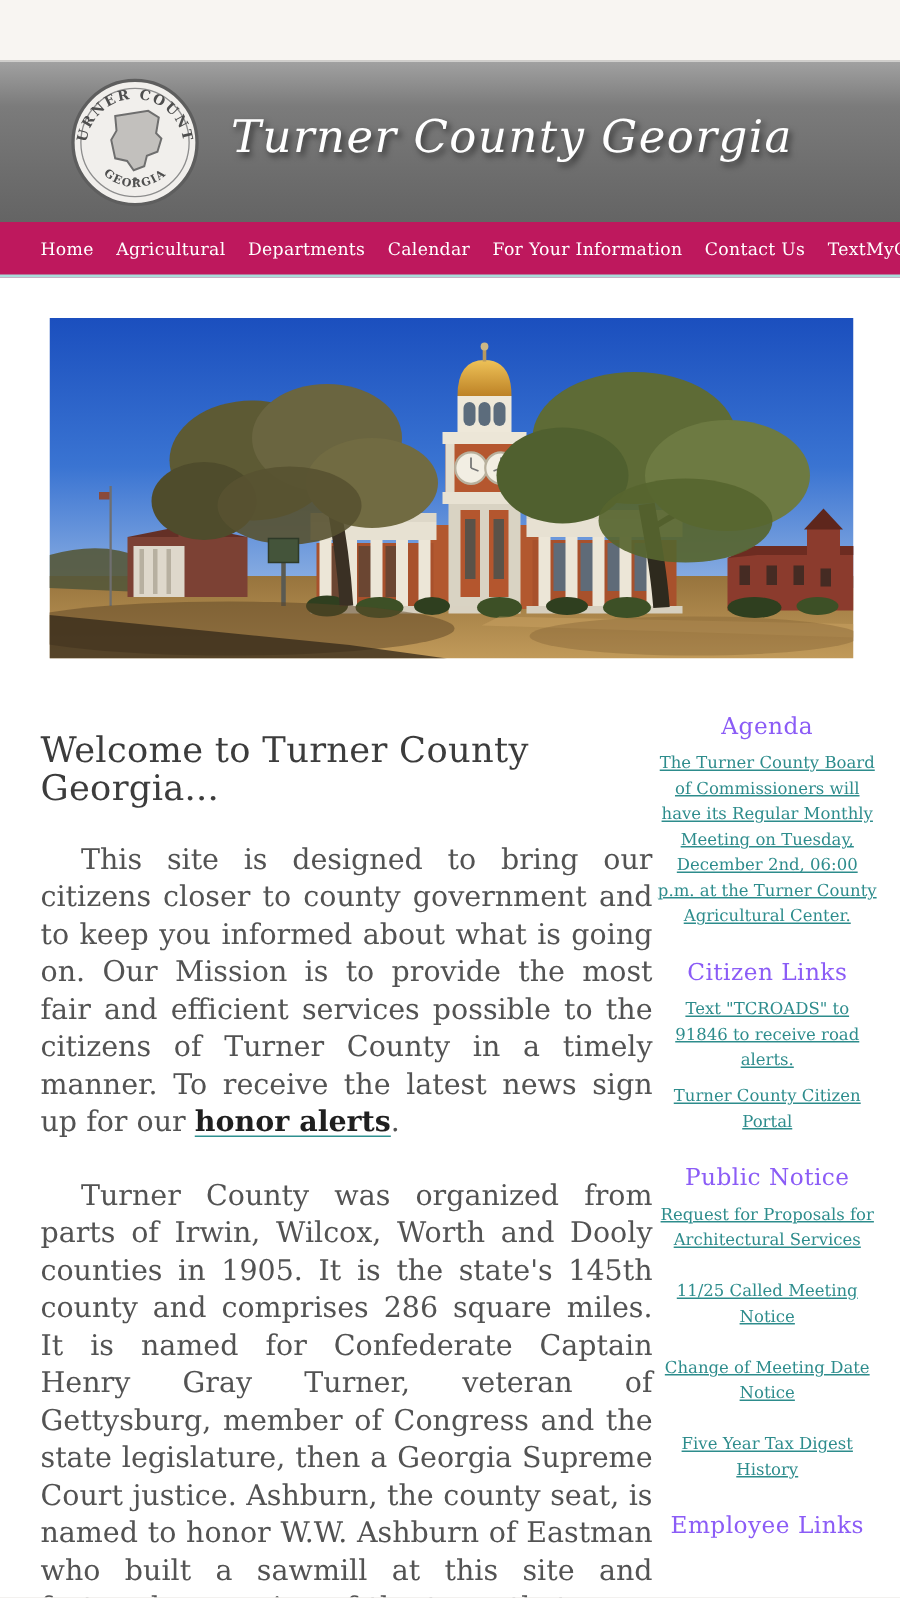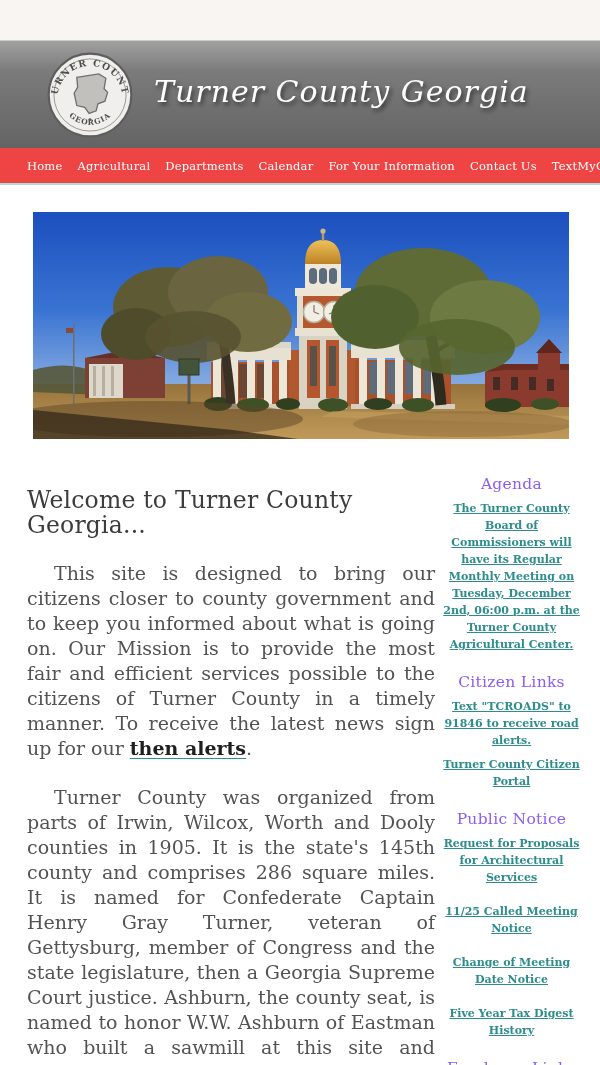--- a/index.html
+++ b/index.html
@@ -19,21 +19,21 @@
   }
   .seal { width:88px; height:88px; margin-left:46px; flex:0 0 auto; }
   .site-title {
     margin:0 0 6px 20px; font-family:"DejaVu Serif", serif;
     font-style:italic; font-weight:400; font-size:30px; letter-spacing:1px;
     color:#ffffff; text-shadow:2px 3px 4px rgba(0,0,0,0.55); white-space:nowrap;
   }
 
   
   .main-nav {
-    height:37px; background:#ef4444; border-bottom:2px solid #a9dedb;
+    height:37px; background:#be185d; border-bottom:2px solid #a9dedb;
     display:flex; align-items:center; padding-left:27px; gap:15px;
   }
   .main-nav a {
     color:#ffffff; font-size:11.5px; font-family:"DejaVu Serif", serif;
     text-decoration:none; cursor:pointer; white-space:nowrap; letter-spacing:0.2px;
   }
 
   
   .hero { margin:27px 31px 0 33px; width:536px; height:227px; line-height:0; }
 
@@ -53,21 +53,21 @@
     text-decoration:underline; text-decoration-color:#2e8f8f; text-underline-offset:3px;
   }
 
   
   .sidebar { width:147px; margin-left:auto; margin-right:15px; padding-top:36px; text-align:center; }
   .sidebar h3 {
     font-size:15.5px; color:#8b5cf6; font-weight:500; margin:20px 0 7px 0; letter-spacing:0.3px;
   }
   .sidebar h3:first-child { margin-top:0; }
   .sb-link {
-    display:block; font-size:11px; font-weight:bold; color:#2d8c8c;
+    display:block; font-size:11px; font-weight:normal; color:#2d8c8c;
     line-height:17px; text-decoration:underline; cursor:pointer; margin:0 0 7px 0;
   }
   .pn-link { margin-bottom:17px; }
 </style>
 </head>
 <body>
 
 <div class="page">
   <div class="topstrip"></div>
 
@@ -247,21 +247,21 @@
         <ellipse cx="120" cy="207" rx="150" ry="18" fill="#5e4526" opacity="0.5"></ellipse>
         <path d="M0,227 L0,198 L200,218 L265,227 Z" fill="#33281a" opacity="0.75"></path>
         <path d="M300,199 L536,204 L536,213 L288,205 Z" fill="#caa262" opacity="0.5"></path>
         <ellipse cx="430" cy="212" rx="110" ry="13" fill="#7a5c30" opacity="0.35"></ellipse>
       </svg>
     </div>
 
     <div class="columns">
       <main class="main-col">
         <h2 class="page-title">Welcome to Turner County Georgia...</h2>
-        <p><span>This site is designed to bring our citizens closer to county government and to keep you informed about what is going on.  Our Mission is to provide the most fair and efficient services possible to the citizens of Turner County in a timely manner.  To receive the latest news sign up for our </span><a class="email-link">then alerts</a><span>.</span></p>
+        <p><span>This site is designed to bring our citizens closer to county government and to keep you informed about what is going on.  Our Mission is to provide the most fair and efficient services possible to the citizens of Turner County in a timely manner.  To receive the latest news sign up for our </span><a class="email-link">honor alerts</a><span>.</span></p>
         <p>Turner County was organized from parts of Irwin, Wilcox, Worth and Dooly counties in 1905. It is the state's 145th county and comprises 286 square miles. It is named for Confederate Captain Henry Gray Turner, veteran of Gettysburg, member of Congress and the state legislature, then a Georgia Supreme Court justice. Ashburn, the county seat, is named to honor W.W. Ashburn of Eastman who built a sawmill at this site and fostered expansion of the town that grew up around</p>
       </main>
 
       <aside class="sidebar">
         <h3>Agenda</h3>
         <a class="sb-link">The Turner County Board of Commissioners will have its Regular Monthly Meeting on Tuesday, December 2nd, 06:00 p.m. at the Turner County Agricultural Center.</a>
 
         <h3>Citizen Links</h3>
         <a class="sb-link">Text "TCROADS" to 91846 to receive road alerts.</a>
         <a class="sb-link">Turner County Citizen Portal</a>

